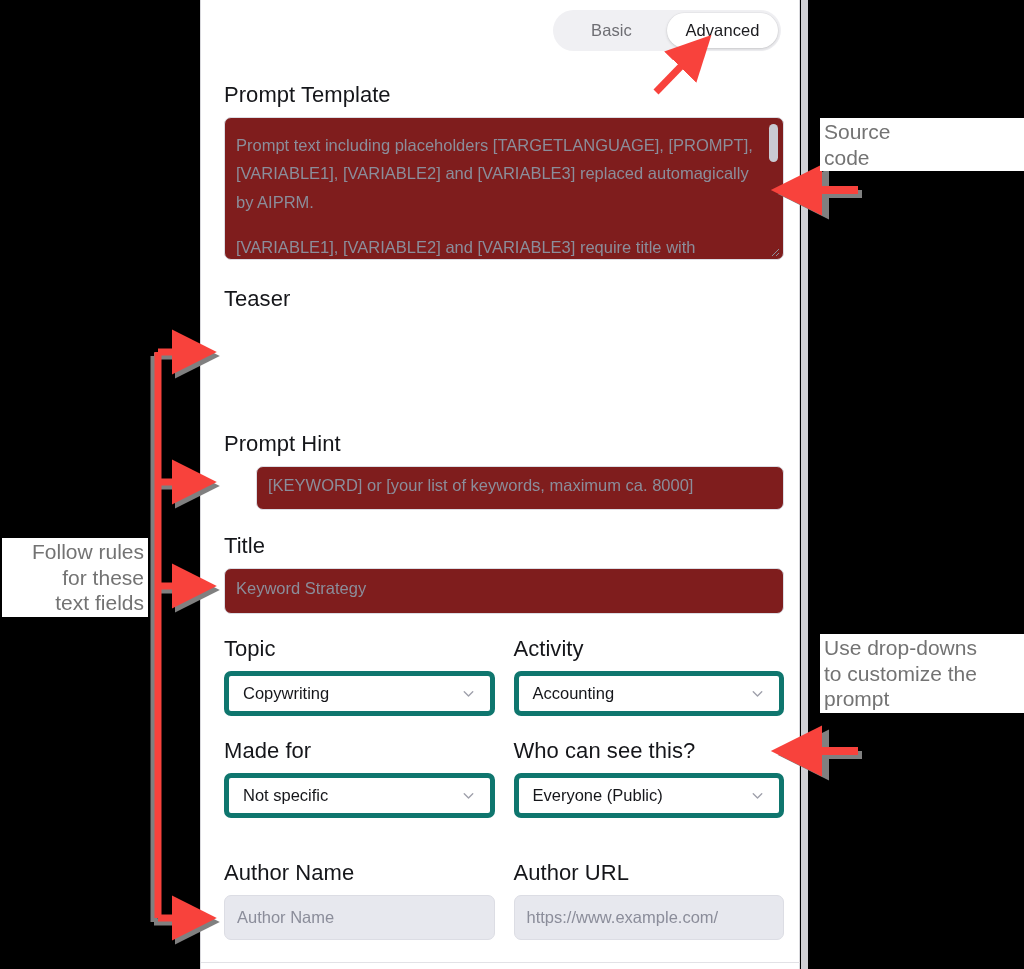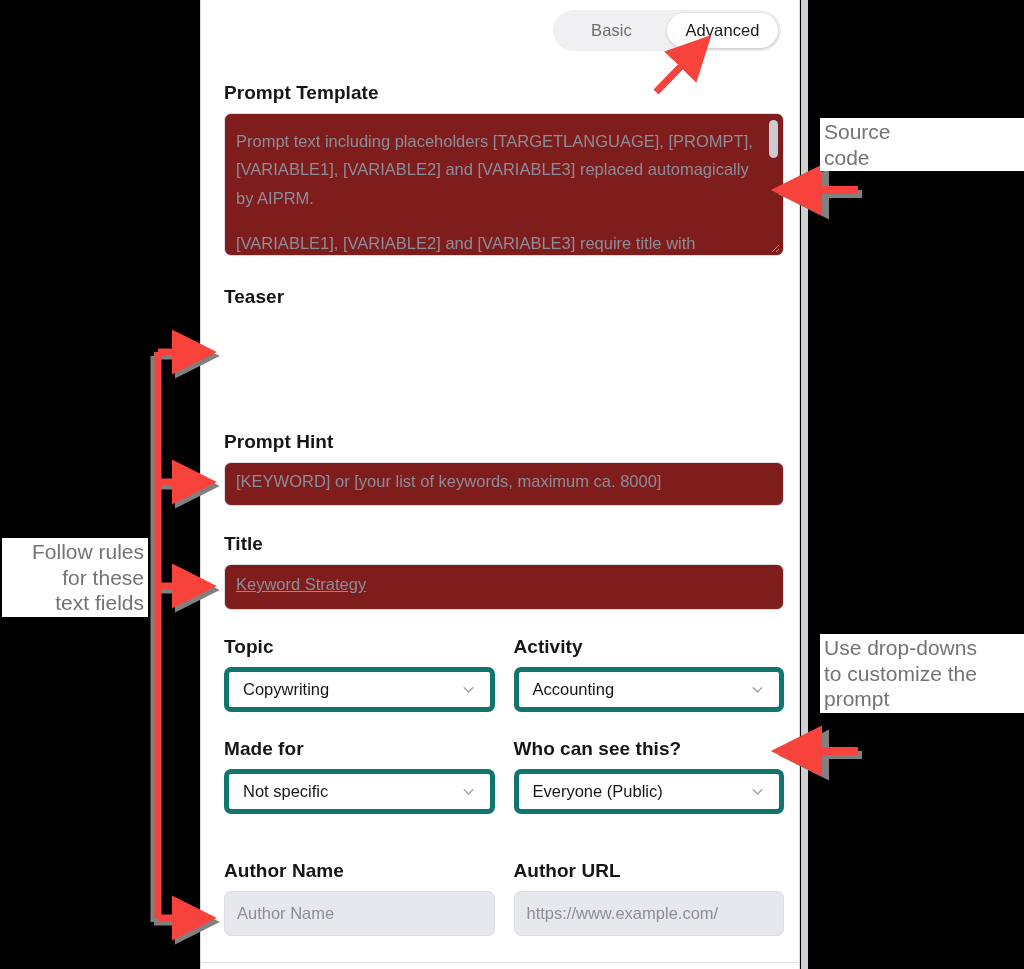--- a/index.html
+++ b/index.html
@@ -73,47 +73,46 @@
     letter-spacing: 0.1px;
   }
   .toggle-seg.active {
     background: #ffffff;
     color: #1b1b1f;
     box-shadow: 0 1px 3px rgba(0,0,0,0.16), 0 0 0 0.5px rgba(0,0,0,0.04);
   }
 
   
   .fld-label {
-    font-size: 19px;
+    font-size: 22px;
     color: #15161a;
     letter-spacing: 0.05px;
     margin-bottom: 9px;
-    font-weight: bold;
   }
   .fld-box {
     background: #7f1d1d;
     border: 1px solid #dcdde4;
     border-radius: 7px;
     box-sizing: border-box;
     color: #8b8d9a;
     font-size: 16.5px;
     padding: 13px 11px;
     line-height: 1.72;
     position: relative;
   }
   .fld-box.scroller { overflow: hidden; }
 
   #prompt-template-block { position: absolute; left: 23px; top: 82px; width: 560px; }
   #prompt-template-box   { height: 143px; padding-right: 26px; }
   #teaser-block          { position: absolute; left: 23px; top: 286px; width: 560px; }
   #teaser-box            { height: 86px; }
   #prompt-hint-block     { position: absolute; left: 23px; top: 431px; width: 560px; }
-  #prompt-hint-box       { height: 44px; padding-top: 10px; padding-bottom: 10px; }
+  #prompt-hint-box       { height: 44px; padding-top: 10px; padding-bottom: 10px; margin-left: 32px; }
   #title-block           { position: absolute; left: 23px; top: 533px; width: 560px; }
-  #title-box             { height: 46px; padding-top: 11px; padding-bottom: 14px; text-decoration: underline; }
+  #title-box             { height: 46px; padding-top: 11px; padding-bottom: 14px; }
 
   
   .ta-scroll-track {
     position: absolute;
     right: 5px; top: 5px;
     width: 9px; height: 133px;
   }
   .ta-scroll-thumb {
     position: absolute;
     right: 5px; top: 6px;

